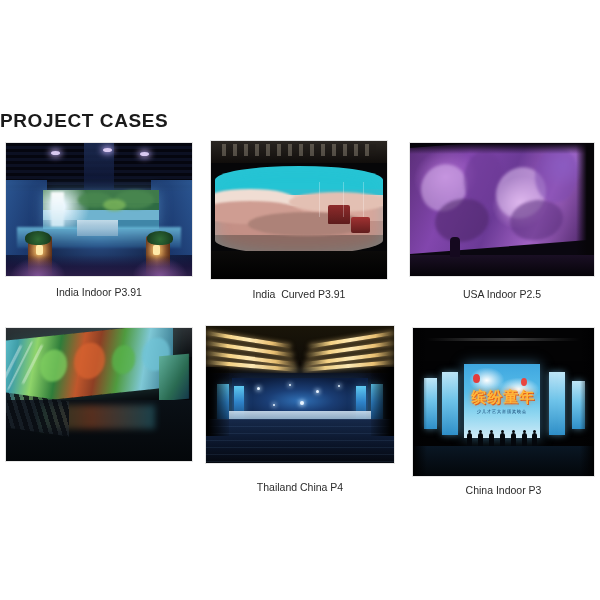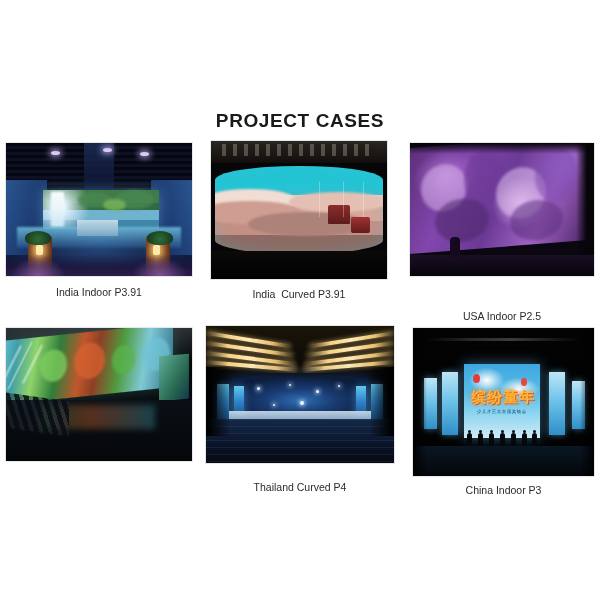--- a/index.html
+++ b/index.html
@@ -20,21 +20,20 @@
     height: 600px;
     background: #ffffff;
   }
 
   
   .page-title {
     position: absolute;
     left: 0;
     top: 110px;
     width: 600px;
-    text-align: center;
     font-size: 19px;
     font-weight: bold;
     letter-spacing: 0.6px;
     color: #1a1a1a;
     font-family: "Liberation Sans", sans-serif;
   }
 
   
   .case {
     position: absolute;
@@ -71,21 +70,21 @@
 
   .cap1 { top: 286px; }
   .cap2 { top: 288px; }
   .cap3 { top: 288px; }
   .cap4 { top: 481px; }
   .cap5 { top: 481px; }
   .cap6 { top: 484px; }
 
   .cap1 { left: 5px;   width: 188px; }
   .cap2 { left: 210px; width: 178px; }
-  .cap3 { left: 409px; width: 186px; margin-top: 22px; }
+  .cap3 { left: 409px; width: 186px; }
   .cap4 { left: 5px;   width: 188px; }
   .cap5 { left: 205px; width: 190px; }
   .cap6 { left: 412px; width: 183px; }
 
   .layer { position: absolute; }
 
   
   .p1-bg {
     inset: 0;
     background:
@@ -533,21 +532,21 @@
       <div class="layer p5-panel" style="right:15%;top:44%;width:5%;height:26%"></div>
       <div class="layer p5-panel" style="right:6%;top:42%;width:6%;height:30%"></div>
 
       <div class="layer p5-apron"></div>
       <div class="layer p5-floor"></div>
       <div class="layer p5-floorlines"></div>
       <div class="layer p5-sideL"></div>
       <div class="layer p5-sideR"></div>
     </div>
   </div>
-  <div class="caption cap5">Thailand Curved P4</div>
+  <div class="caption cap5">Thailand China P4</div>
 
   <div class="case c6">
     <div class="photo">
       <div class="layer p6-bg"></div>
       <div class="layer p6-top"></div>
       <div class="layer p6-rig"></div>
 
       <div class="layer p6-panel" style="left:6%;top:34%;width:7%;height:34%"></div>
       <div class="layer p6-panel" style="left:16%;top:30%;width:9%;height:42%"></div>
       <div class="layer p6-panel" style="right:16%;top:30%;width:9%;height:42%"></div>

